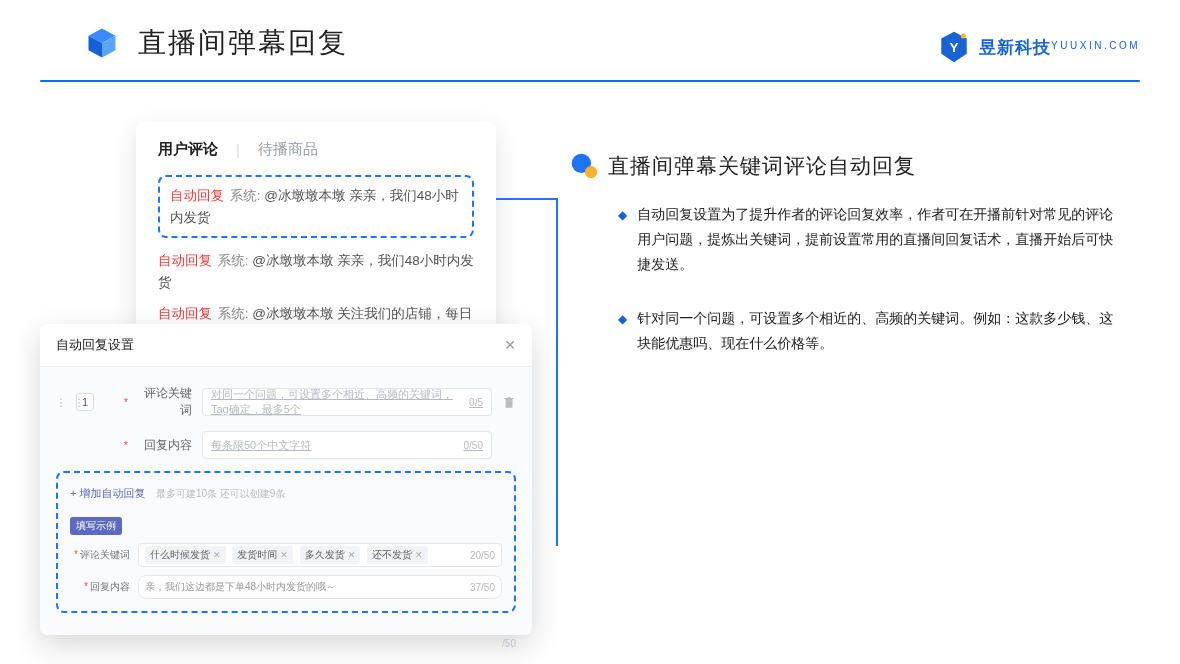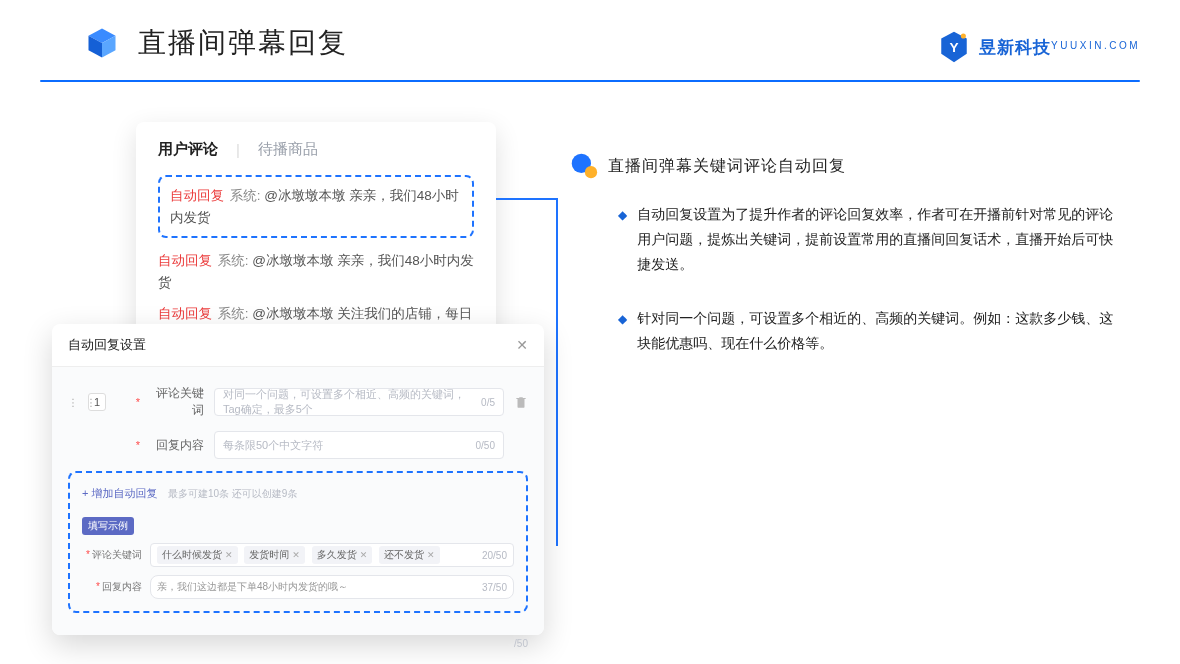--- a/index.html
+++ b/index.html
@@ -29,32 +29,32 @@
     .tab-sep { color: #ddd; font-weight: 300; }
     .tab-inact { color: #9aa0ab; }
     .comment-row { font-size: 13.5px; color: #555; line-height: 1.6; margin-bottom: 10px; }
     .auto-tag { color: #eb3b3b; margin-right: 2px; }
     .sys-tag { color: #888; }
     .highlight-box { border: 2px dashed #1e73ff; border-radius: 8px; padding: 8px 10px; margin-bottom: 12px; }
     .connector-h { position: absolute; top: 76px; right: -62px; width: 62px; height: 2px; background: #1e73ff; }
     .connector-v { position: absolute; top: 76px; right: -62px; width: 2px; height: 348px; background: #1e73ff; }
 
     
-    .settings-card { position: absolute; top: 202px; left: 12px; width: 492px; background: #fff; border-radius: 8px; box-shadow: 0 10px 30px rgba(0,0,0,0.16); z-index: 2; }
+    .settings-card { position: absolute; top: 202px; left: 0; width: 492px; background: #fff; border-radius: 8px; box-shadow: 0 10px 30px rgba(0,0,0,0.16); z-index: 2; }
     .settings-hd { display: flex; align-items: center; justify-content: space-between; padding: 12px 16px; border-bottom: 1px solid #eee; }
     .settings-title { font-size: 13px; color: #222; }
     .close { font-size: 14px; color: #999; cursor: pointer; }
     .settings-body { padding: 18px 16px 22px; background: #fafbfc; border-radius: 0 0 8px 8px; }
 
     .inner-row { display: flex; align-items: center; gap: 10px; margin-bottom: 12px; }
     .drag { width: 10px; color: #ccc; font-size: 10px; text-align: center; line-height: 3px; transform: scaleX(1.8); }
     .idx-box { width: 18px; height: 18px; background: #fff; border: 1px solid #ddd; border-radius: 3px; font-size: 11px; color: #555; display: flex; align-items: center; justify-content: center; }
     .req { color: #ff4b4b; font-size: 11px; margin-right: 2px; }
     .fld-label { font-size: 12px; color: #666; width: 58px; text-align: right; }
-    .fld-input { flex: 1; height: 28px; border: 1px solid #e4e6eb; border-radius: 4px; background: #fff; font-size: 11px; color: #b6bac4; padding: 0 8px; display: flex; align-items: center; justify-content: space-between; }
+    .fld-input { flex: 1; height: 28px; border: 1px solid #e4e6eb; border-radius: 4px; background: #fff; font-size: 11px; color: #b6bac4; padding: 0 8px; display: flex; align-items: center; justify-content: space-between; text-decoration: underline; }
     .cnt { color: #b6bac4; font-size: 10px; }
     .trash { width: 14px; height: 14px; color: #bbb; }
     .label-group { display:flex; align-items:center; gap:4px; width:130px; justify-content:flex-end; flex-shrink:0; }
 
     .example-sec { border: 2px dashed #1e73ff; border-radius: 8px; padding: 10px 12px 12px; margin-top: 6px; position: relative; }
     .add-link { font-size: 11px; color: #5c6ac4; margin-bottom: 6px; display:inline-block; }
     .add-link::before { content: "+ "; }
     .add-hint { font-size: 10px; color: #b6bac4; margin-left: 6px; }
     .badge-purple { display: inline-block; background: #5c6ac4; color: #fff; font-size: 10px; padding: 2px 6px; border-radius: 3px; margin-bottom: 8px; }
     .tag-chip { display: inline-flex; align-items: center; background: #f2f3f7; border-radius: 3px; font-size: 10px; color: #666; padding: 2px 5px; margin-right: 4px; }
@@ -62,21 +62,21 @@
     .ex-input { flex: 1; height: 24px; border: 1px solid #e4e6eb; border-radius: 4px; background: #fff; font-size: 10px; color: #666; padding: 0 6px; display: flex; align-items: center; justify-content: space-between; }
     .ex-input.gray-txt { color: #999; border-radius: 8px; }
     .ex-row { display: flex; align-items: center; gap: 8px; margin-bottom: 8px; }
     .ex-label { font-size: 10px; color: #777; width: 60px; text-align: right; }
     .ex-label .req { font-size:10px; }
     .under-cnt { position: absolute; right: 16px; bottom: -14px; font-size: 10px; color: #c0c4cd; }
 
     
     .right-hd { display: flex; align-items: center; gap: 10px; margin-bottom: 22px; }
     .right-hd-icon { width: 28px; height: 28px; }
-    .right-hd-title { font-size: 16px; color: #222; letter-spacing: 1px; }
+    .right-hd-title { font-size: 21px; color: #222; letter-spacing: 1px; }
     .bullet { display: flex; gap: 10px; font-size: 14px; color: #222; line-height: 1.8; margin-bottom: 28px; padding-left: 48px; }
     .bullet-mark { color: #1864d6; font-size: 12px; margin-top: 3px; }
   </style>
 </head>
 <body>
 
 <div class="header">
   <div class="header-icon">
     <svg viewBox="0 0 40 40">
       <polygon points="20,4 35,12 20,20 5,12" fill="#3a8bff"></polygon>

